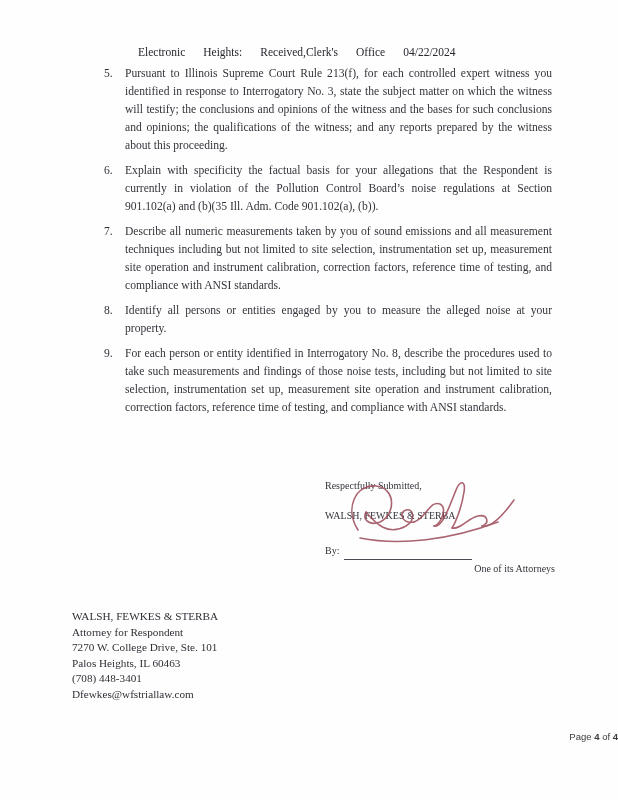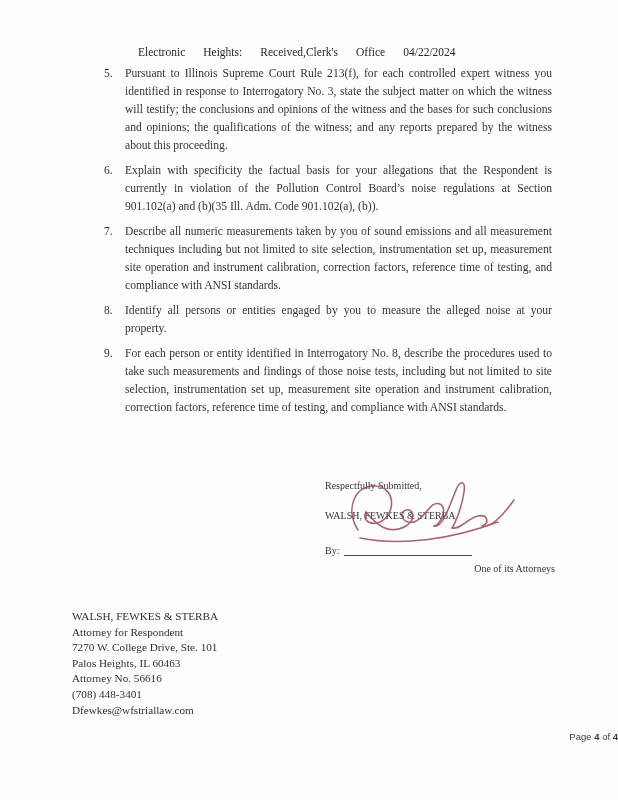--- a/index.html
+++ b/index.html
@@ -30,21 +30,21 @@
   .item{display:flex;margin-bottom:7px;}
   .item .num{flex:0 0 21px;}
   .item .txt{flex:1;text-align:justify;}
 
   
   .sig-block{
     position:absolute;top:477px;left:325px;width:230px;
     font-size:10px;line-height:18px;
   }
   .sig-block .firm{margin-top:12px;}
-  .by-row{display:flex;margin-top:17px;}
+  .by-row{display:flex;align-items:flex-end;margin-top:17px;}
   .sig-line{flex:0 0 128px;border-bottom:1px solid #4a4a52;height:13px;margin-left:5px;}
   .attorneys{margin-left:32px;margin-top:0px;text-align:right;}
 
   .signature-svg{
     position:absolute;top:470px;left:330px;
     pointer-events:none;
   }
 
   
   .address{
@@ -118,21 +118,20 @@
       <path d="M 152 56 C 162 58, 174 44, 184 30"></path>
       <path d="M 30 68 C 70 76, 120 70, 168 52"></path>
     </g>
   </svg>
 
   <div class="address">
     <div>WALSH, FEWKES &amp; STERBA</div>
     <div>Attorney for Respondent</div>
     <div>7270 W. College Drive, Ste. 101</div>
     <div>Palos Heights, IL 60463</div>
-    <div>Attorney No. 56616</div>
     <div>(708) 448-3401</div>
     <div class="email">Dfewkes@wfstriallaw.com</div>
   </div>
 
   <div class="page-num">
     <span>Page</span>
     <span class="b">4</span>
     <span>of</span>
     <span class="b">4</span>
   </div>

